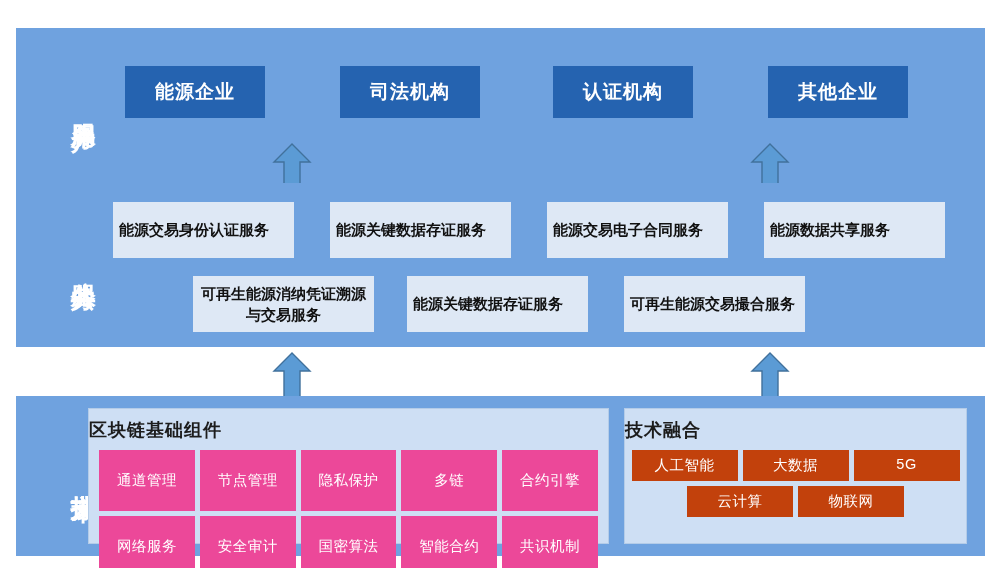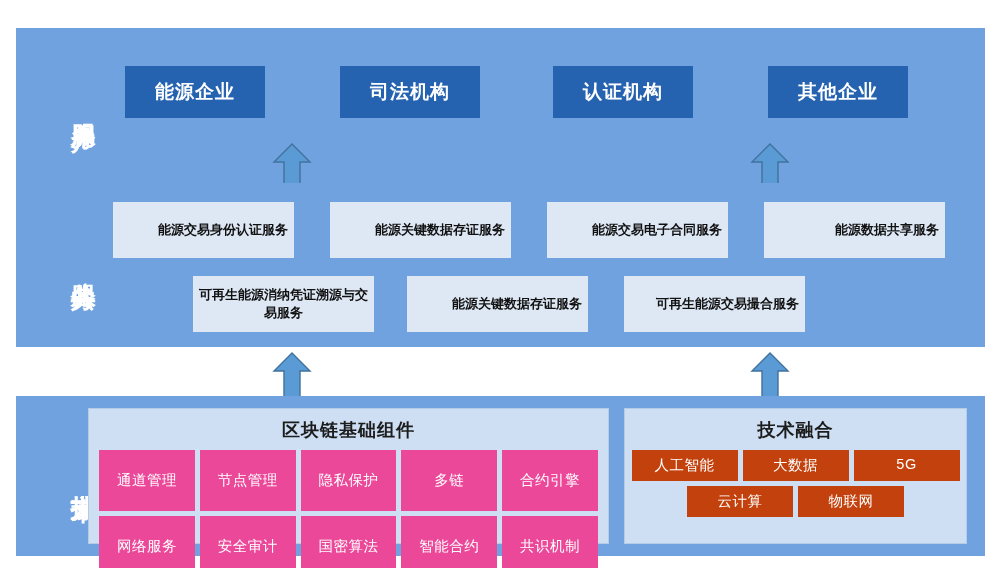--- a/index.html
+++ b/index.html
@@ -58,45 +58,45 @@
     align-items: center;
     justify-content: center;
   }
 
   
   #band-services { left: 16px; top: 183px; width: 969px; height: 164px; }
   .svc-box {
     position: absolute;
     background: #DEE8F5;
     color: #111111;
-    font-size: 13px;
+    font-size: 15px;
     font-weight: bold;
     line-height: 1.42;
     text-align: center;
     display: flex;
     align-items: center;
-    justify-content: flex-end;
+    justify-content: flex-start;
     padding: 0 6px;
     box-sizing: border-box;
   }
   .svc-row1 { top: 19px;  height: 56px; }
   .svc-row2 { top: 93px;  height: 56px; }
 
   
   #band-tech { left: 16px; top: 396px; width: 969px; height: 160px; }
   .panel {
     position: absolute;
     top: 12px;
     height: 136px;
     background: #CEDFF4;
     border: 1px solid #B4CCE8;
     box-sizing: border-box;
   }
   .panel-title {
-    text-align: center;
+    text-align: left;
     color: #1C1C1C;
     font-size: 18px;
     font-weight: bold;
     letter-spacing: 1px;
     margin-top: 9px;
   }
   .tag-grid {
     display: grid;
     gap: 5px;
     padding: 8px 10px 0 10px;

